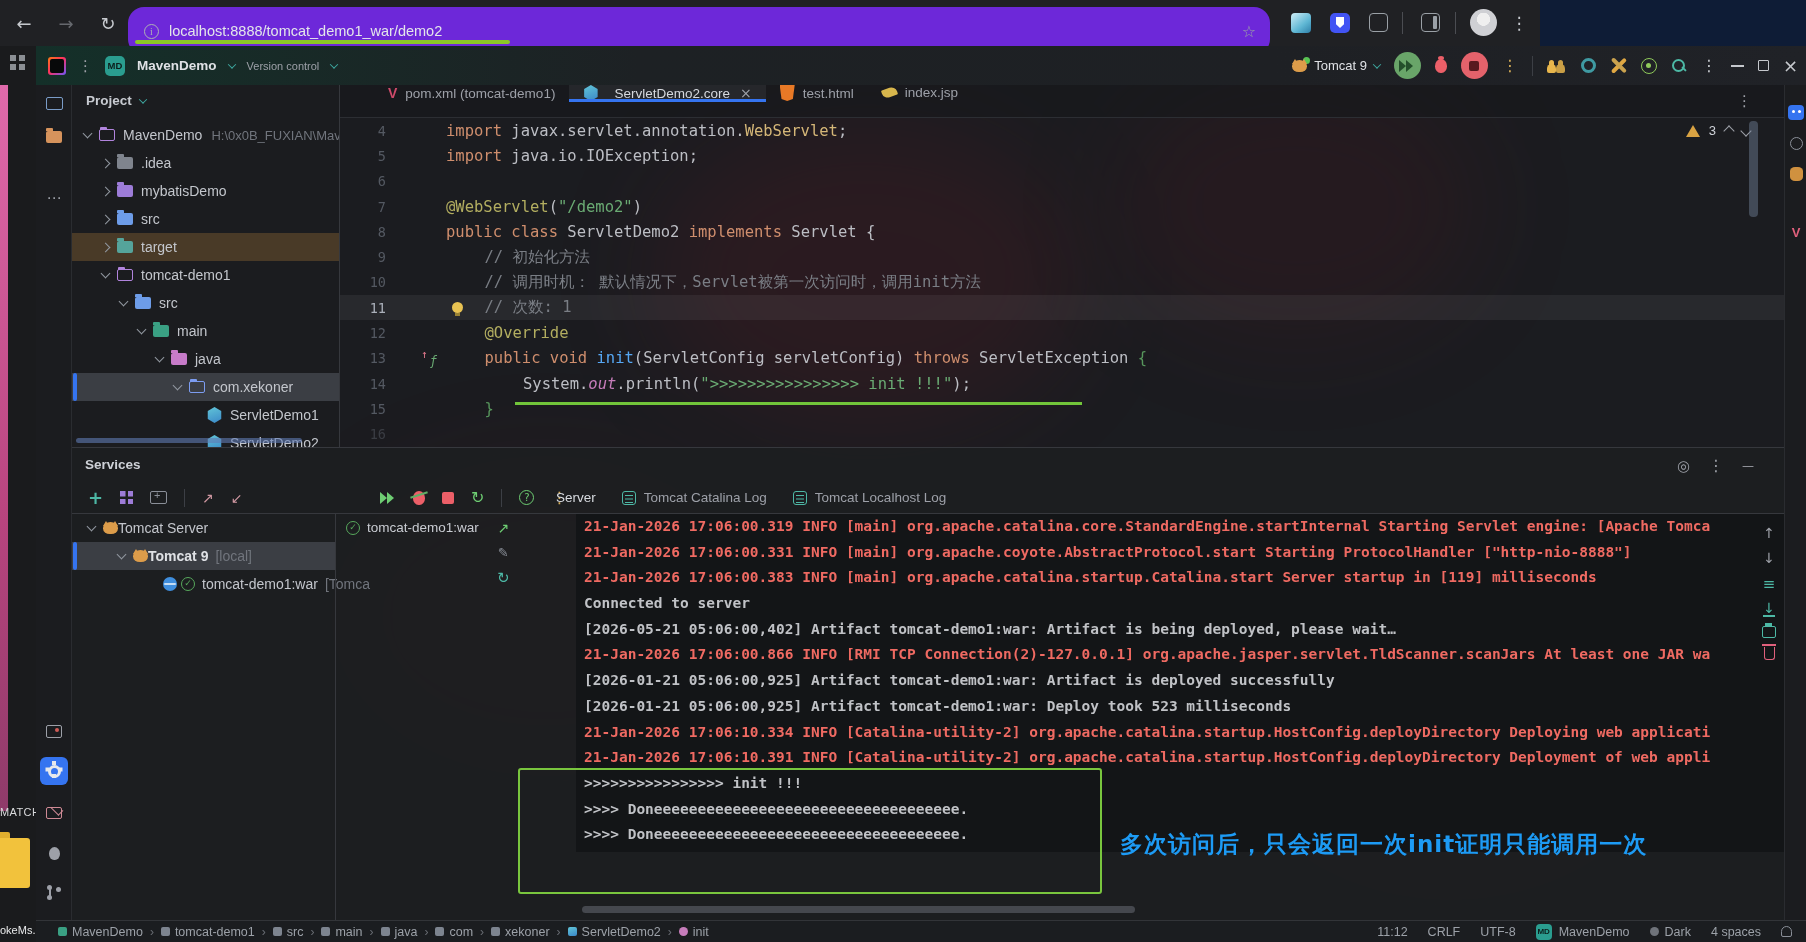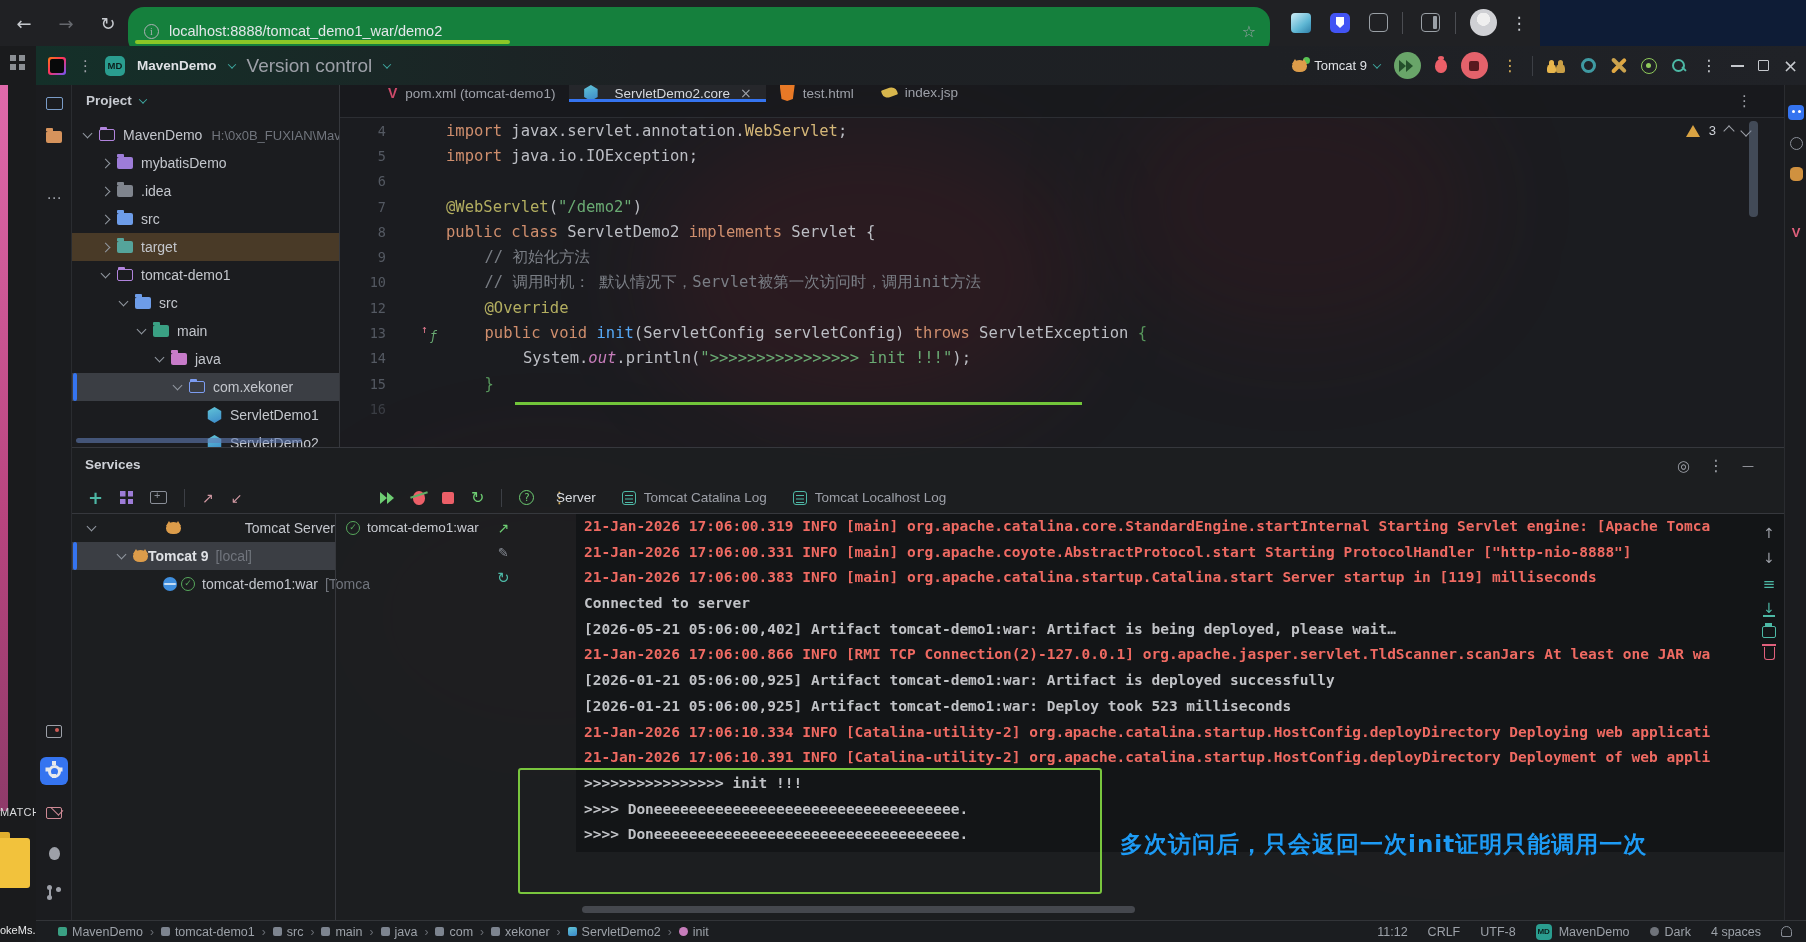--- a/index.html
+++ b/index.html
@@ -6,21 +6,21 @@
   html,body { background:#0e0f11; }
   body { font-family:"Liberation Sans", sans-serif; }
   .screen { position:relative; width:1806px; height:942px; overflow:hidden; background:#17181a; }
 
   
   .browser-bar { position:absolute; left:0; top:0; width:1540px; height:46px; background:#202124; }
   .corner-navy { position:absolute; left:1540px; top:0; width:266px; height:46px; background:#0e1c36; }
   .bicon { position:absolute; top:0; height:46px; display:flex; align-items:center; justify-content:center; color:#c6c9ce; font-size:18px; }
   .g { display:inline-flex; align-items:center; justify-content:center; font-family:"DejaVu Sans",sans-serif; flex:none; font-style:normal; }
   .g-back::after{content:"←";} .g-fwd::after{content:"→";color:#66696e;} .g-reload::after{content:"↻";}
-  .url-pill { position:absolute; left:128px; top:7px; width:1142px; height:48px; border-radius:16px; background:#15803d; display:flex; align-items:center; padding:0 16px; }
+  .url-pill { position:absolute; left:128px; top:7px; width:1142px; height:48px; border-radius:16px; background:#6d28d9; display:flex; align-items:center; padding:0 16px; }
   .info-ic { width:15px; height:15px; border:1.4px solid #aeb1b6; border-radius:50%; color:#aeb1b6; font-size:10px; display:flex; align-items:center; justify-content:center; margin-right:10px; font-family:"Liberation Serif",serif; }
   .info-ic::after{content:"i";}
   .url-text { color:#e4e6ea; font-size:14.5px; }
   .pill-star { position:absolute; right:14px; color:#9aa0a6; font-size:16px; }
   .pill-star::after{content:"☆";}
   .ext-snow { position:absolute; left:1291px; top:13px; width:20px; height:20px; border-radius:4px; background:linear-gradient(140deg,#cfeef7,#5fb7d4 60%,#2e7fa8); }
   .ext-shield { position:absolute; left:1330px; top:13px; width:20px; height:20px; border-radius:5px; background:#4254f4; }
   .ext-shield::after { content:""; position:absolute; left:6px; top:4px; width:8px; height:11px; background:#fff; clip-path:polygon(0 0,100% 0,100% 65%,50% 100%,0 65%); }
   .ext-puzzle { position:absolute; left:1369px; top:13px; width:19px; height:19px; border:1.8px solid #9aa0a6; border-radius:4px; }
   .bar-sep { position:absolute; top:12px; width:1px; height:22px; background:#4b4d52; }
@@ -44,21 +44,21 @@
   
   .ide { position:absolute; left:36px; top:46px; width:1770px; height:896px; background:#1d1e21; overflow:hidden; }
   .blob { position:absolute; border-radius:50%; filter:blur(46px); background:rgba(120,24,36,.30); }
   .titlebar { position:absolute; left:36px; top:46px; width:1770px; height:39px; background:linear-gradient(90deg,#143029 0%,#1d2124 34%,#1e2024 70%,#202227 100%); z-index:5; }
   .tb-left { position:absolute; left:12px; top:0; height:39px; display:flex; align-items:center; gap:12px; }
   .ij-logo { width:18px; height:18px; border-radius:3px; background:linear-gradient(135deg,#f97a12,#fe315d 45%,#6b57ff); position:relative; }
   .ij-logo::after { content:""; position:absolute; inset:2px; background:#08090a; border-radius:2px; }
   .tb-kebab { color:#9da0a8; font-size:15px; }
   .proj-badge { width:20px; height:20px; border-radius:5px; background:#2a9d8f; color:#0c1f1c; font-size:9.5px; font-weight:bold; display:flex; align-items:center; justify-content:center; }
   .tb-name { color:#dfe1e5; font-size:13.5px; font-weight:bold; }
-  .tb-vcs { color:#9da0a8; font-size:19px; }
+  .tb-vcs { color:#9da0a8; font-size:11px; }
   .chev { width:6px; height:6px; border-right:1.6px solid #3ea8a0; border-bottom:1.6px solid #3ea8a0; display:inline-block; transform:rotate(45deg) translate(-1px,-1px); }
   .tb-right { position:absolute; right:8px; top:0; height:39px; display:flex; align-items:center; gap:14px; z-index:6; }
   .i-cat { width:15px; height:12px; background:#dc9c4a; border-radius:50% 50% 45% 45%; position:relative; flex:none; }
   .i-cat::before,.i-cat::after { content:""; position:absolute; top:-4px; border:3px solid transparent; border-bottom:5px solid #dc9c4a; }
   .i-cat::before{left:0;} .i-cat::after{right:0;}
   .run-dot { position:absolute; right:-3px; top:-3px; width:7px; height:7px; border-radius:50%; background:#57c454; }
   .tb-runcfg { color:#dfe1e5; font-size:13px; display:flex; align-items:center; gap:7px; }
   .circ-btn { width:27px; height:27px; border-radius:50%; display:flex; align-items:center; justify-content:center; position:relative; }
   .circ-run { background:#69a569; }
   .i-play2 { position:relative; width:15px; height:12px; }
@@ -379,27 +379,27 @@
     </div>
     <div class="tree" id="projectTree">
         <div class="trow" style="padding-left: 12px;">
           <span class="tchev"></span>
           <span class="ic fold outline i-froot"></span>
           <span class="tlabel">MavenDemo</span>
           <span class="tsub">H:\0x0B_FUXIAN\MavenD</span>
         </div>
         <div class="trow" style="padding-left: 30px;">
           <span class="tchev closed"></span>
+          <span class="ic fold i-fidea"></span>
+          <span class="tlabel">.idea</span>
+        </div>
+        <div class="trow" style="padding-left: 30px;">
+          <span class="tchev closed"></span>
           <span class="ic fold i-fmodule"></span>
           <span class="tlabel">mybatisDemo</span>
-        </div>
-        <div class="trow" style="padding-left: 30px;">
-          <span class="tchev closed"></span>
-          <span class="ic fold i-fidea"></span>
-          <span class="tlabel">.idea</span>
         </div>
         <div class="trow" style="padding-left: 30px;">
           <span class="tchev closed"></span>
           <span class="ic fold i-fsrc"></span>
           <span class="tlabel">src</span>
         </div>
         <div class="trow excluded" style="padding-left: 30px;">
           <span class="tchev closed"></span>
           <span class="ic fold i-ftarget"></span>
           <span class="tlabel">target</span>
@@ -466,20 +466,21 @@
       </div>
     <span class="tab-kebab g g-kebab"></span>
     <div class="code" id="codeLines">
         <div class="crow"><span class="lnum">4</span><span class="gmark"></span><span class="codetext" style="margin-left: 0px;"><span class="tok kw">import </span><span class="tok tx">javax.servlet.annotation.</span><span class="tok gold">WebServlet</span><span class="tok tx">;</span></span></div>
         <div class="crow"><span class="lnum">5</span><span class="gmark"></span><span class="codetext" style="margin-left: 0px;"><span class="tok kw">import </span><span class="tok tx">java.io.IOException;</span></span></div>
         <div class="crow"><span class="lnum">6</span><span class="gmark"></span><span class="codetext" style="margin-left: 0px;"></span></div>
         <div class="crow"><span class="lnum">7</span><span class="gmark"></span><span class="codetext" style="margin-left: 0px;"><span class="tok ann">@WebServlet</span><span class="tok tx">(</span><span class="tok str">"/demo2"</span><span class="tok tx">)</span></span></div>
         <div class="crow"><span class="lnum">8</span><span class="gmark"></span><span class="codetext" style="margin-left: 0px;"><span class="tok kw">public class </span><span class="tok tx">ServletDemo2 </span><span class="tok kw">implements </span><span class="tok tx">Servlet {</span></span></div>
         <div class="crow"><span class="lnum">9</span><span class="gmark"></span><span class="codetext" style="margin-left: 38.5px;"><span class="tok cmt">// 初始化方法</span></span></div>
         <div class="crow"><span class="lnum">10</span><span class="gmark"></span><span class="codetext" style="margin-left: 38.5px;"><span class="tok cmt">// 调用时机： 默认情况下，Servlet被第一次访问时，调用init方法</span></span></div>
+        <div class="crow cur"><span class="lnum">11</span><span class="gmark"></span><span class="codetext" style="margin-left: 38.5px;"><span class="bulb"></span><span class="tok cmt">// 次数: 1</span></span></div>
         <div class="crow"><span class="lnum">12</span><span class="gmark"></span><span class="codetext" style="margin-left: 38.5px;"><span class="tok ann">@Override</span></span></div>
         <div class="crow"><span class="lnum">13</span><span class="gmark"><span class="ovr"></span></span><span class="codetext" style="margin-left: 38.5px;"><span class="tok kw">public void </span><span class="tok mth">init</span><span class="tok tx">(ServletConfig servletConfig) </span><span class="tok kw">throws </span><span class="tok tx">ServletException </span><span class="tok grn">{</span></span></div>
         <div class="crow"><span class="lnum">14</span><span class="gmark"></span><span class="codetext" style="margin-left: 77px;"><span class="tok tx">System.</span><span class="tok fld">out</span><span class="tok tx">.println(</span><span class="tok str">"&gt;&gt;&gt;&gt;&gt;&gt;&gt;&gt;&gt;&gt;&gt;&gt;&gt;&gt;&gt;&gt; init !!!"</span><span class="tok tx">);</span></span></div>
         <div class="crow"><span class="lnum">15</span><span class="gmark"></span><span class="codetext" style="margin-left: 38.5px;"><span class="tok grn">}</span></span></div>
         <div class="crow"><span class="lnum" style="opacity: 0.55;">16</span><span class="gmark"></span><span class="codetext" style="margin-left: 0px;"></span></div>
       </div>
     <div class="warn-widget">
       <span class="w-tri"></span>
       <span class="w-count">3</span>
       <span class="cv up"></span>
@@ -521,21 +522,21 @@
           <span class="ic i-log"></span>
           <span>Tomcat Catalina Log</span>
         </div>
         <div class="stab">
           <span class="ic i-log"></span>
           <span>Tomcat Localhost Log</span>
         </div>
       </div>
     <div class="svc-toolbar-border"></div>
     <div class="svc-tree" id="svcTree">
-        <div class="strow" style="padding-left: 16px; justify-content: space-between;">
+        <div class="strow" style="padding-left: 16px;">
           <span class="tchev"></span>
           <span class="ic i-cat"></span>
           <span class="stlabel">Tomcat Server</span>
         </div>
         <div class="strow selected" style="padding-left: 46px;">
           <span class="selbar"></span>
           <span class="tchev"></span>
           <span class="ic i-cat"></span>
           <span class="stlabel bold">Tomcat 9</span>
           <span class="stsuffix">[local]</span>

